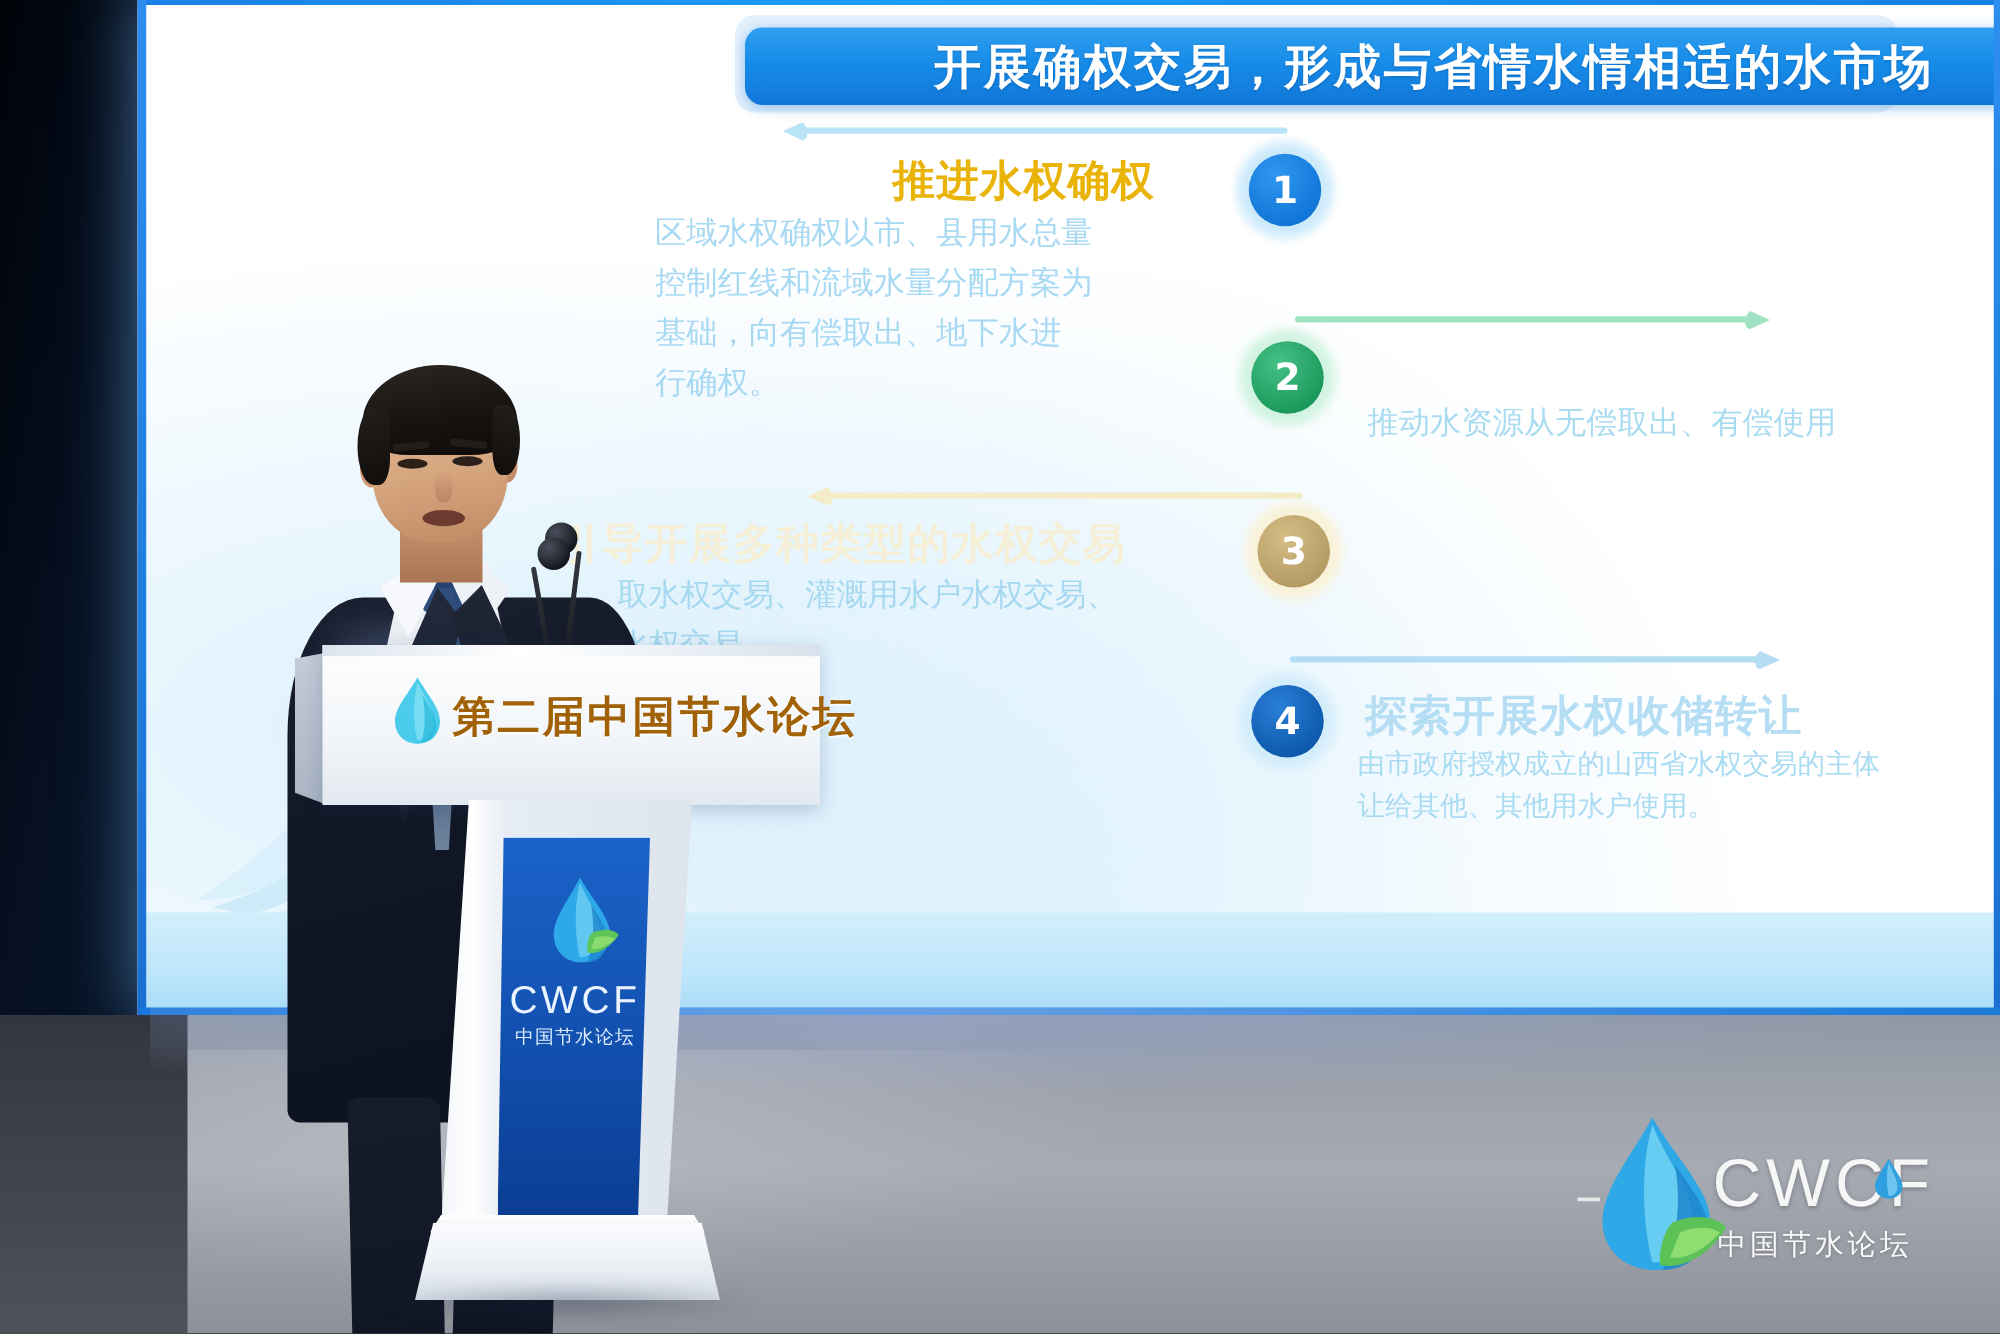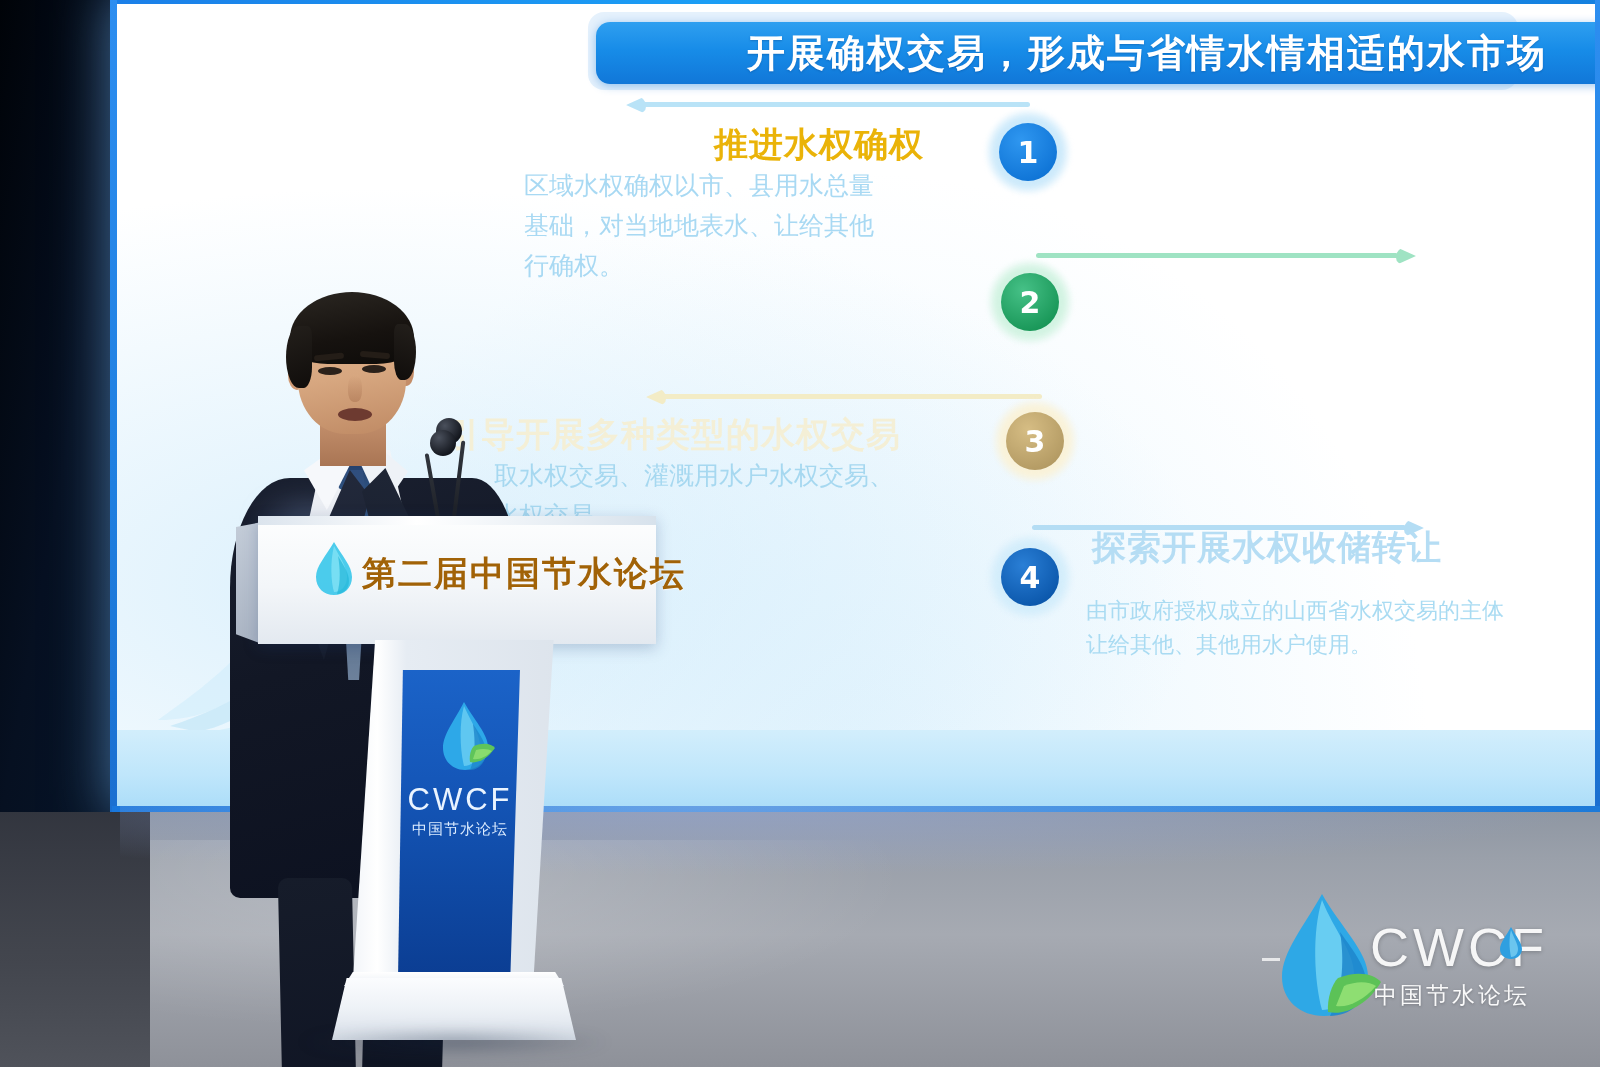--- a/index.html
+++ b/index.html
@@ -323,35 +323,37 @@
       <div class="shaft" style="left:14px;width:390px;background:#b9e3f7;"></div>
       <div class="head" style="left:0;border-right:20px solid #b9e3f7;"></div>
     </div>
     <div class="badge-glow" style="left:985px;top:109px;background:radial-gradient(circle,#cdeafb 55%,rgba(205,234,251,0) 72%);"></div>
     <div class="badge" style="left:999px;top:123px;background:radial-gradient(circle at 38% 30%,#2f97f0,#0f74d6 78%);">
       <span>1</span>
     </div>
     <div class="blk-title" style="left:714px;top:122px;color:#eab308;">推进水权确权</div>
     <div class="blk-body" style="left:524px;top:168px;color:#a8d9f3;">
       <span>区域水权确权以市、县用水总量</span>
-      <span>基础，对当地地表水、让给其他</span>
+      <span>控制红线和流域水量分配方案为</span>
+      <span>基础，向有偿取出、地下水进</span>
       <span>行确权。</span>
     </div>
   </div>
 
   <div class="block" style="left:0;top:0;width:1600px;height:1067px;">
     <div class="arrow" style="left:1036px;top:247px;width:380px;">
       <div class="shaft" style="left:0;width:362px;background:#9fe3c3;"></div>
       <div class="head" style="left:360px;border-left:20px solid #9fe3c3;"></div>
     </div>
     <div class="badge-glow" style="left:987px;top:259px;background:radial-gradient(circle,#d2f3e2 55%,rgba(210,243,226,0) 72%);"></div>
     <div class="badge" style="left:1001px;top:273px;background:radial-gradient(circle at 38% 30%,#46c187,#189657 78%);">
       <span>2</span>
     </div>
     <div class="blk-body" style="left:1094px;top:320px;color:#aadcf1;">
+      <span>推动水资源从无偿取出、有偿使用</span>
     </div>
   </div>
 
   <div class="block" style="left:0;top:0;width:1600px;height:1067px;">
     <div class="arrow" style="left:646px;top:388px;width:396px;">
       <div class="shaft" style="left:14px;width:382px;background:#f3ecc6;"></div>
       <div class="head" style="left:0;border-right:20px solid #f3ecc6;"></div>
     </div>
     <div class="badge-glow" style="left:992px;top:398px;background:radial-gradient(circle,#f9f2d9 55%,rgba(249,242,217,0) 72%);"></div>
     <div class="badge" style="left:1006px;top:412px;background:radial-gradient(circle at 38% 30%,#d6bd84,#b39a63 78%);">
@@ -366,21 +368,21 @@
 
   <div class="block" style="left:0;top:0;width:1600px;height:1067px;">
     <div class="arrow" style="left:1032px;top:519px;width:392px;">
       <div class="shaft" style="left:0;width:374px;background:#b4ddf4;"></div>
       <div class="head" style="left:372px;border-left:20px solid #b4ddf4;"></div>
     </div>
     <div class="badge-glow" style="left:987px;top:534px;background:radial-gradient(circle,#d3edfb 55%,rgba(211,237,251,0) 72%);"></div>
     <div class="badge" style="left:1001px;top:548px;background:radial-gradient(circle at 38% 30%,#2a7fd6,#0b57ab 78%);">
       <span>4</span>
     </div>
-    <div class="blk-title" style="left:1092px;top:525px;color:#b5ddf4;">探索开展水权收储转让</div>
+    <div class="blk-title" style="left:1092px;top:550px;color:#b5ddf4;">探索开展水权收储转让</div>
     <div class="blk-body" style="left:1086px;top:596px;color:#a9dbf2;font-size:22px;line-height:34px;">
       <span>由市政府授权成立的山西省水权交易的主体</span>
       <span>让给其他、其他用水户使用。</span>
     </div>
   </div>
 
   <div class="screen-bottom-band"></div>
   <div class="screen-edge-top"></div>
   <div class="screen-edge-left"></div>
   <div class="screen-edge-right"></div>

